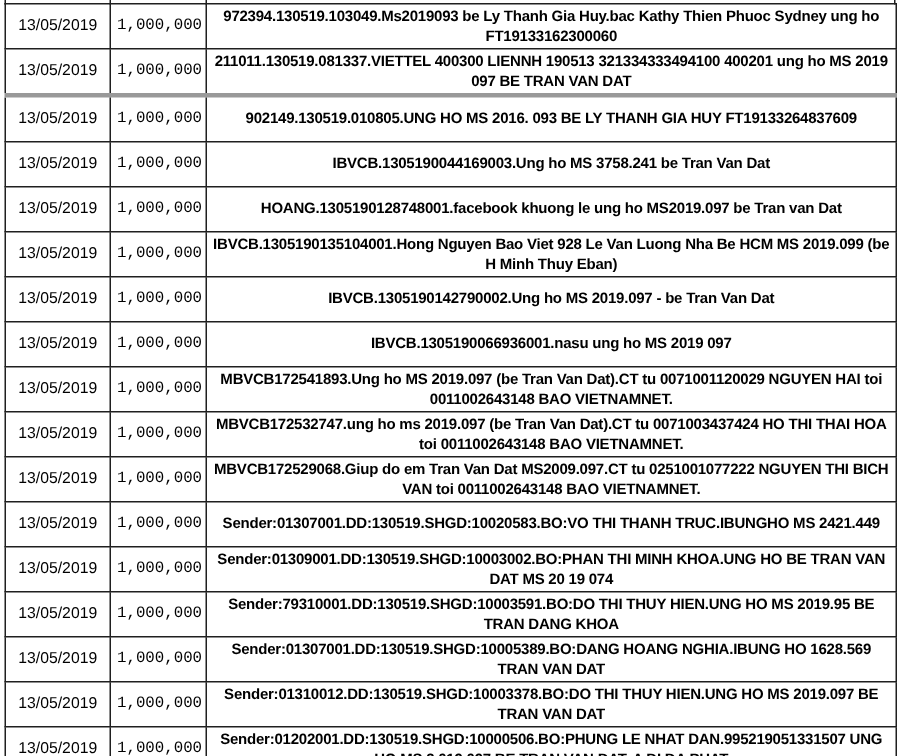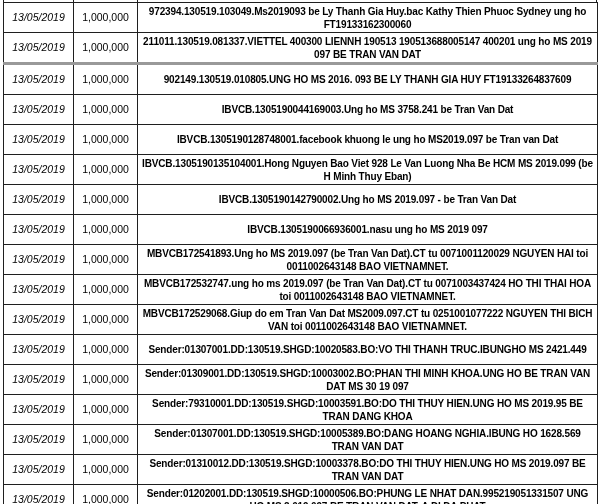--- a/index.html
+++ b/index.html
@@ -43,26 +43,26 @@
     text-align: center;
     vertical-align: middle;
     padding: 1px 4px;
     height: 27px;
     overflow: hidden;
   }
   td.c-date {
     font-size: 10.5px;
     line-height: 13px;
     white-space: nowrap;
-    font-style: italic;
   }
   td.c-amount {
     font-size: 10.5px;
     line-height: 13px;
     white-space: nowrap;
+    font-family: Liberation Mono, monospace;
   }
   td.c-desc {
     font-size: 10px;
     line-height: 13px;
     letter-spacing: -0.15px;
     word-wrap: break-word;
     font-weight: bold;
   }
   
   table.donations tr:nth-child(3) td {
@@ -87,39 +87,39 @@
     <tbody id="table-body">
   <tr>
     <td class="c-date">13/05/2019</td>
     <td class="c-amount">1,000,000</td>
     <td class="c-desc">972394.130519.103049.Ms2019093 be Ly Thanh Gia Huy.bac Kathy Thien Phuoc Sydney ung ho FT19133162300060</td>
   </tr>
 
   <tr>
     <td class="c-date">13/05/2019</td>
     <td class="c-amount">1,000,000</td>
-    <td class="c-desc">211011.130519.081337.VIETTEL 400300 LIENNH 190513 190513688005147 400201 ung ho MS 2019 097 BE TRAN VAN DAT</td>
+    <td class="c-desc">211011.130519.081337.VIETTEL 400300 LIENNH 190513 321334333494100 400201 ung ho MS 2019 097 BE TRAN VAN DAT</td>
   </tr>
 
   <tr>
     <td class="c-date">13/05/2019</td>
     <td class="c-amount">1,000,000</td>
     <td class="c-desc">902149.130519.010805.UNG HO MS 2016. 093 BE LY THANH GIA HUY FT19133264837609</td>
   </tr>
 
   <tr>
     <td class="c-date">13/05/2019</td>
     <td class="c-amount">1,000,000</td>
     <td class="c-desc">IBVCB.1305190044169003.Ung ho MS 3758.241 be Tran Van Dat</td>
   </tr>
 
   <tr>
     <td class="c-date">13/05/2019</td>
     <td class="c-amount">1,000,000</td>
-    <td class="c-desc">IBVCB.1305190128748001.facebook khuong le ung ho MS2019.097 be Tran van Dat</td>
+    <td class="c-desc">HOANG.1305190128748001.facebook khuong le ung ho MS2019.097 be Tran van Dat</td>
   </tr>
 
   <tr>
     <td class="c-date">13/05/2019</td>
     <td class="c-amount">1,000,000</td>
     <td class="c-desc">IBVCB.1305190135104001.Hong Nguyen Bao Viet 928 Le Van Luong Nha Be HCM MS 2019.099 (be H Minh Thuy Eban)</td>
   </tr>
 
   <tr>
     <td class="c-date">13/05/2019</td>
@@ -153,21 +153,21 @@
 
   <tr>
     <td class="c-date">13/05/2019</td>
     <td class="c-amount">1,000,000</td>
     <td class="c-desc">Sender:01307001.DD:130519.SHGD:10020583.BO:VO THI THANH TRUC.IBUNGHO MS 2421.449</td>
   </tr>
 
   <tr>
     <td class="c-date">13/05/2019</td>
     <td class="c-amount">1,000,000</td>
-    <td class="c-desc">Sender:01309001.DD:130519.SHGD:10003002.BO:PHAN THI MINH KHOA.UNG HO BE TRAN VAN DAT MS 30 19 097</td>
+    <td class="c-desc">Sender:01309001.DD:130519.SHGD:10003002.BO:PHAN THI MINH KHOA.UNG HO BE TRAN VAN DAT MS 20 19 074</td>
   </tr>
 
   <tr>
     <td class="c-date">13/05/2019</td>
     <td class="c-amount">1,000,000</td>
     <td class="c-desc">Sender:79310001.DD:130519.SHGD:10003591.BO:DO THI THUY HIEN.UNG HO MS 2019.95 BE TRAN DANG KHOA</td>
   </tr>
 
   <tr>
     <td class="c-date">13/05/2019</td>

